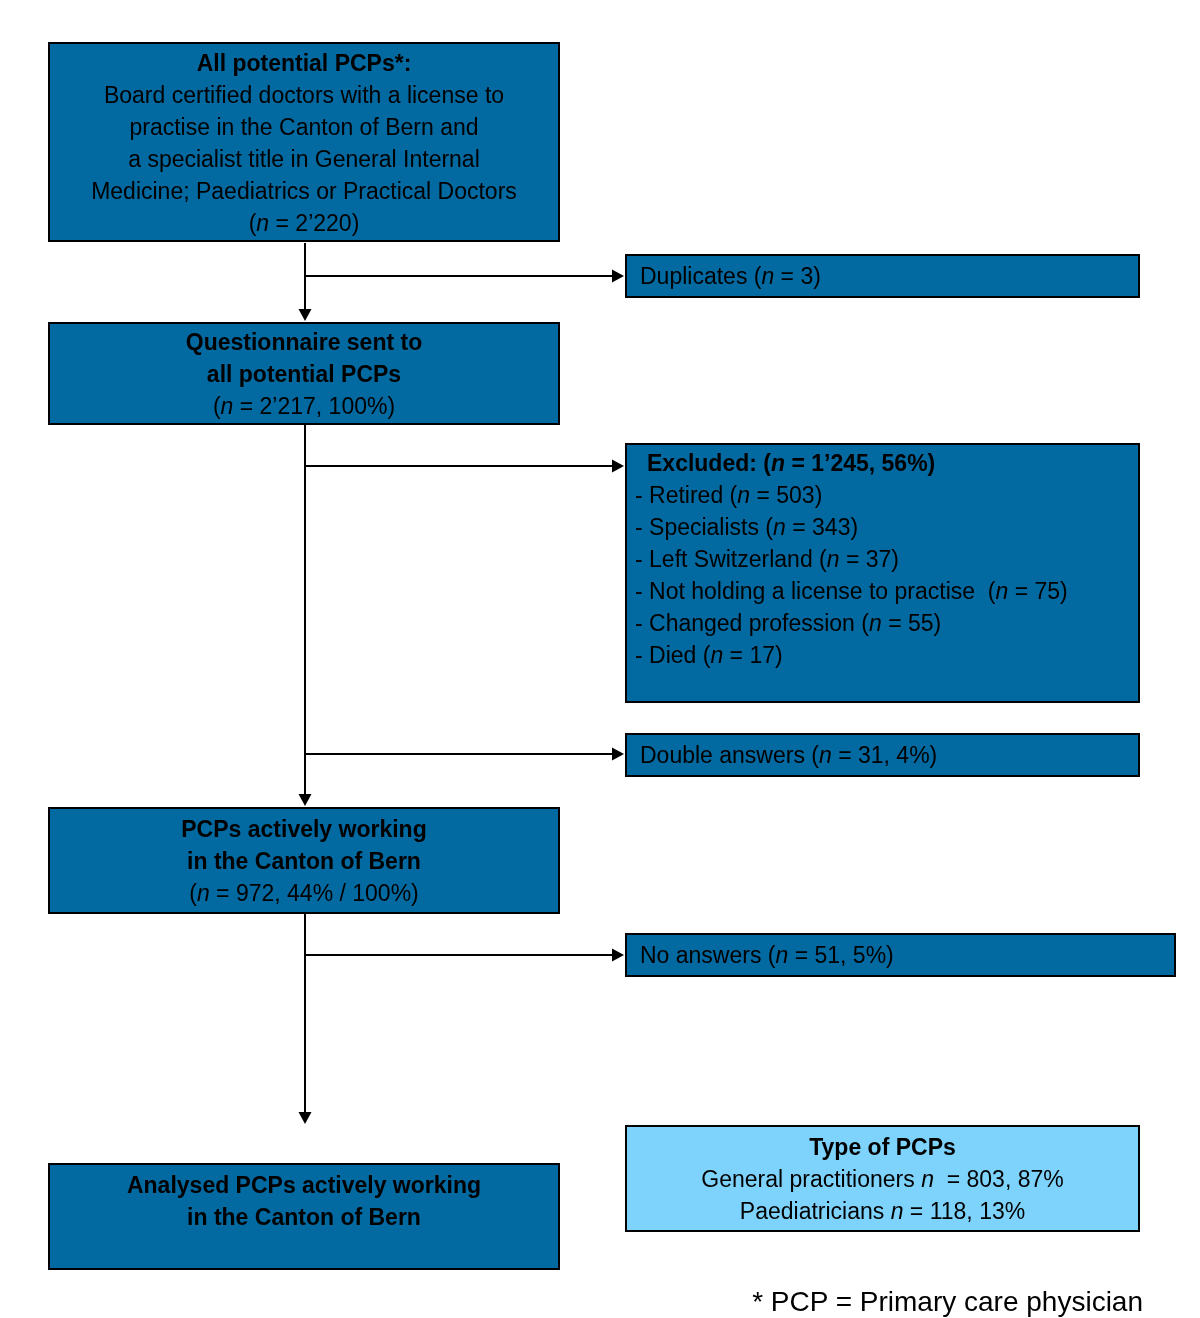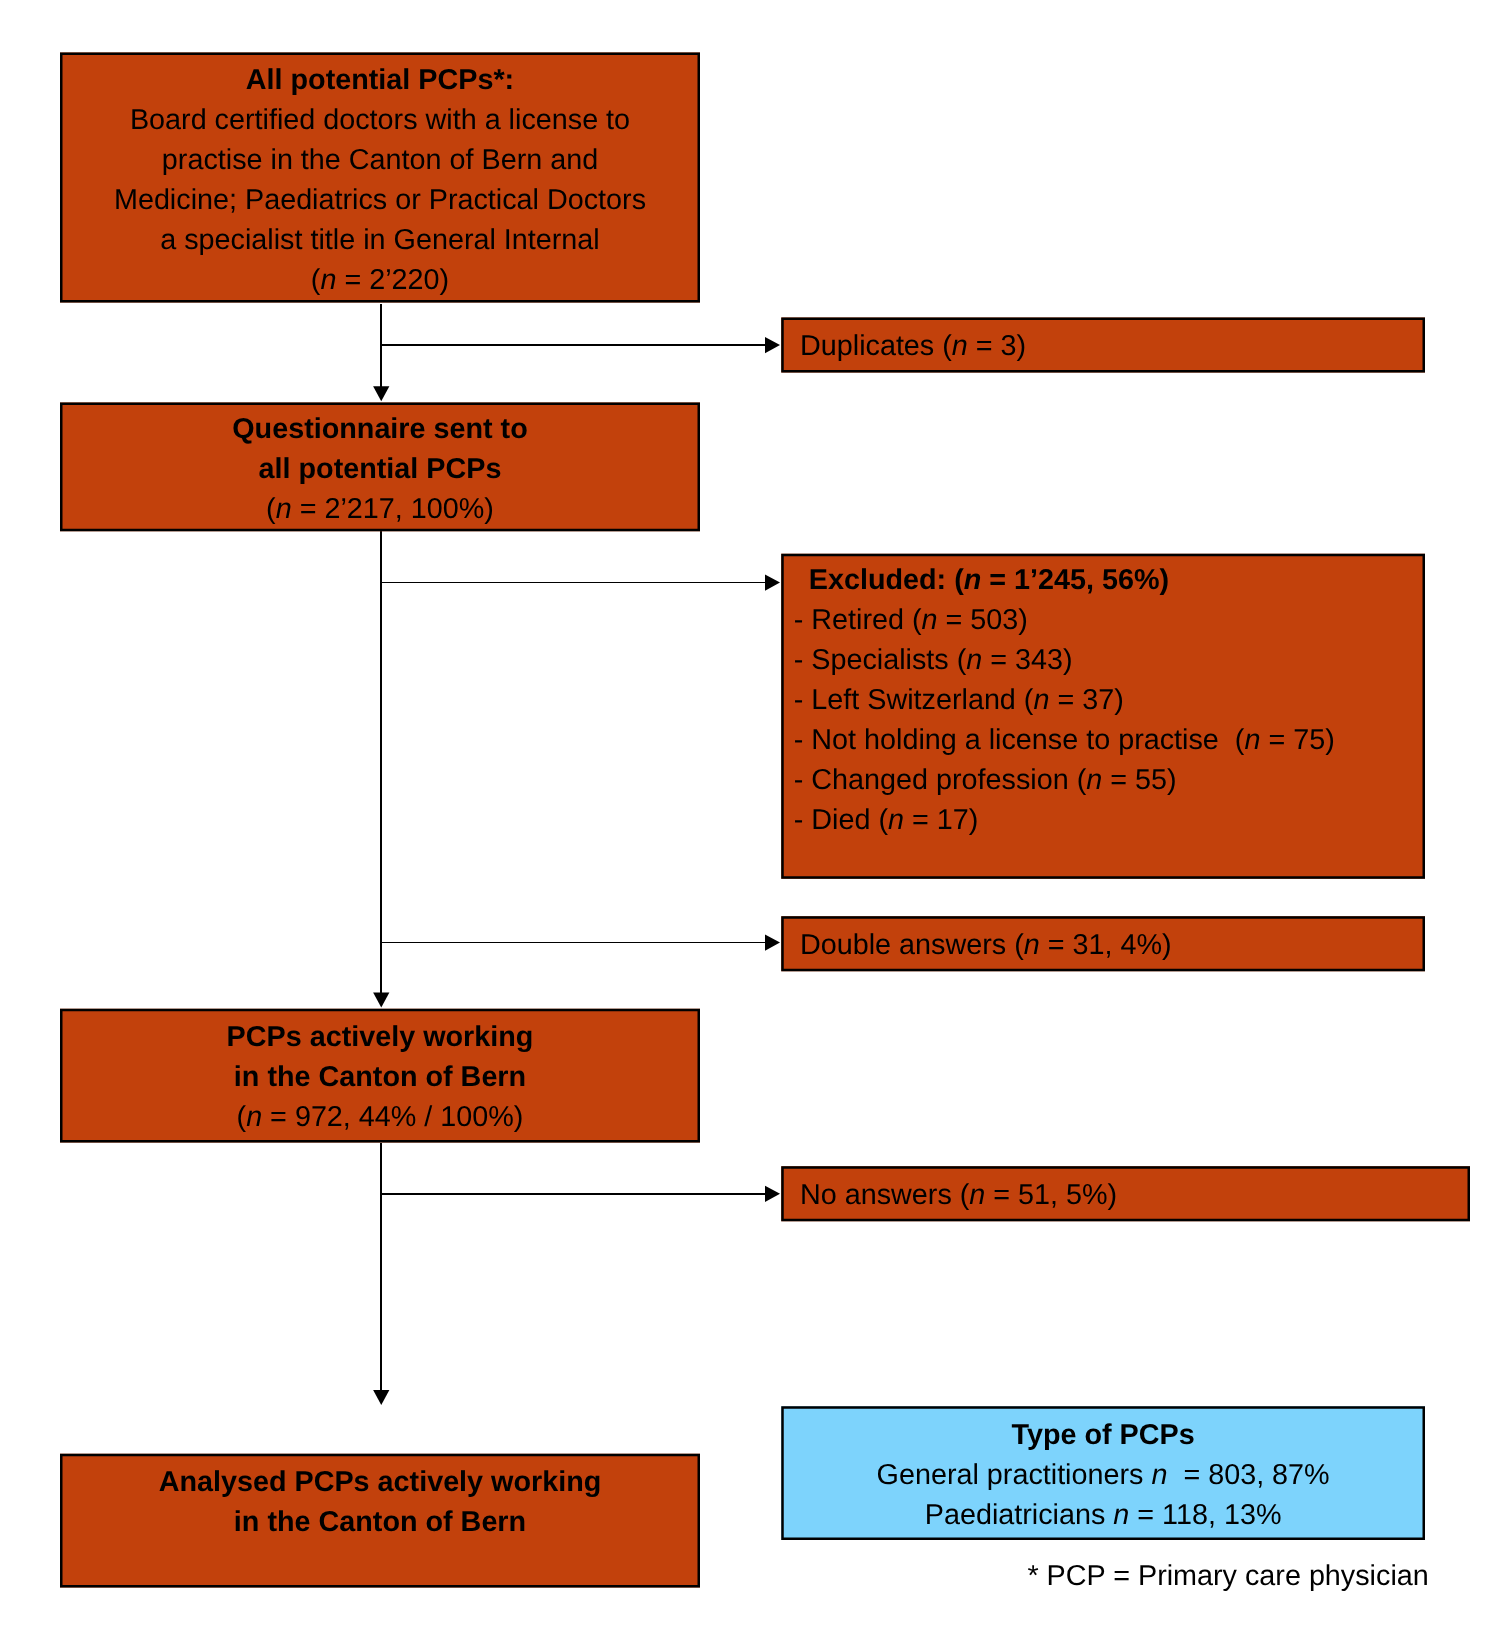--- a/index.html
+++ b/index.html
@@ -2,41 +2,41 @@
 <html><head>
 <meta charset="utf-8">
 <style>
   html,body{margin:0;padding:0;background:#ffffff;}
   .canvas{
     position:relative;width:1200px;height:1318px;background:#ffffff;
     font-family:"Liberation Sans",sans-serif;color:#000;overflow:hidden;
   }
   .connectors{position:absolute;left:0;top:0;width:1200px;height:1318px;pointer-events:none;}
   .box{
-    position:absolute;box-sizing:border-box;border:2px solid #000;background:#c2410c;
+    position:absolute;box-sizing:border-box;border:2px solid #000;background:#0369a1;
     font-size:23px;line-height:32px;
   }
   .box .line{white-space:pre;}
   .center{text-align:center;}
   .b{font-weight:bold;}
   .it{font-style:italic;}
   .single{display:flex;align-items:center;padding-left:13px;text-align:center;}
   #box-all-potential{left:48px;top:42px;width:512px;height:200px;padding-top:3px;}
   #box-duplicates{left:625px;top:254px;width:515px;height:44px;}
   #box-questionnaire{left:48px;top:322px;width:512px;height:103px;padding-top:2px;}
   #box-excluded{left:625px;top:443px;width:515px;height:260px;padding:2px 0 0 8px;}
   #box-excluded .line.b{padding-left:12px;}
   #box-double-answers{left:625px;top:733px;width:515px;height:44px;}
   #box-active{left:48px;top:807px;width:512px;height:107px;padding-top:4px;}
   #box-no-answers{left:625px;top:933px;width:551px;height:44px;}
   #box-analysed{left:48px;top:1125px;width:512px;height:107px;padding-top:4px;margin-top:38px;}
   #box-type{left:625px;top:1125px;width:515px;height:107px;padding-top:4px;background:#7dd3fc;}
   .footnote{
-    position:absolute;left:625px;top:1246px;width:518px;text-align:right;
-    font-size:23px;line-height:28px;
+    position:absolute;left:625px;top:1288px;width:518px;text-align:right;
+    font-size:28px;line-height:28px;
   }
 </style>
 </head>
 <body>
 
 <div class="canvas">
 
   <svg class="connectors" viewBox="0 0 1200 1318" xmlns="http://www.w3.org/2000/svg">
     <g stroke="#000000" stroke-width="1.5" shape-rendering="crispEdges">
       <line x1="305" y1="243" x2="305" y2="311"></line>
@@ -55,22 +55,22 @@
       <polygon points="305,806 298.5,794 311.5,794"></polygon>
       <polygon points="624,955 612,948.5 612,961.5"></polygon>
       <polygon points="305,1124 298.5,1112 311.5,1112"></polygon>
     </g>
   </svg>
 
   <div class="box center" id="box-all-potential">
       <div class="line b"><span>All potential PCPs*:</span></div>
       <div class="line"><span>Board certified doctors with a license to</span></div>
       <div class="line"><span>practise in the Canton of Bern and</span></div>
+      <div class="line"><span>a specialist title in General Internal</span></div>
       <div class="line"><span>Medicine; Paediatrics or Practical Doctors</span></div>
-      <div class="line"><span>a specialist title in General Internal</span></div>
       <div class="line"><span>(</span><span class="it">n</span><span> = 2’220)</span></div>
     </div>
 
   <div class="box single" id="box-duplicates">
       <div class="line"><span>Duplicates (</span><span class="it">n</span><span> = 3)</span></div>
     </div>
 
   <div class="box center" id="box-questionnaire">
       <div class="line b"><span>Questionnaire sent to</span></div>
       <div class="line b"><span>all potential PCPs</span></div>

